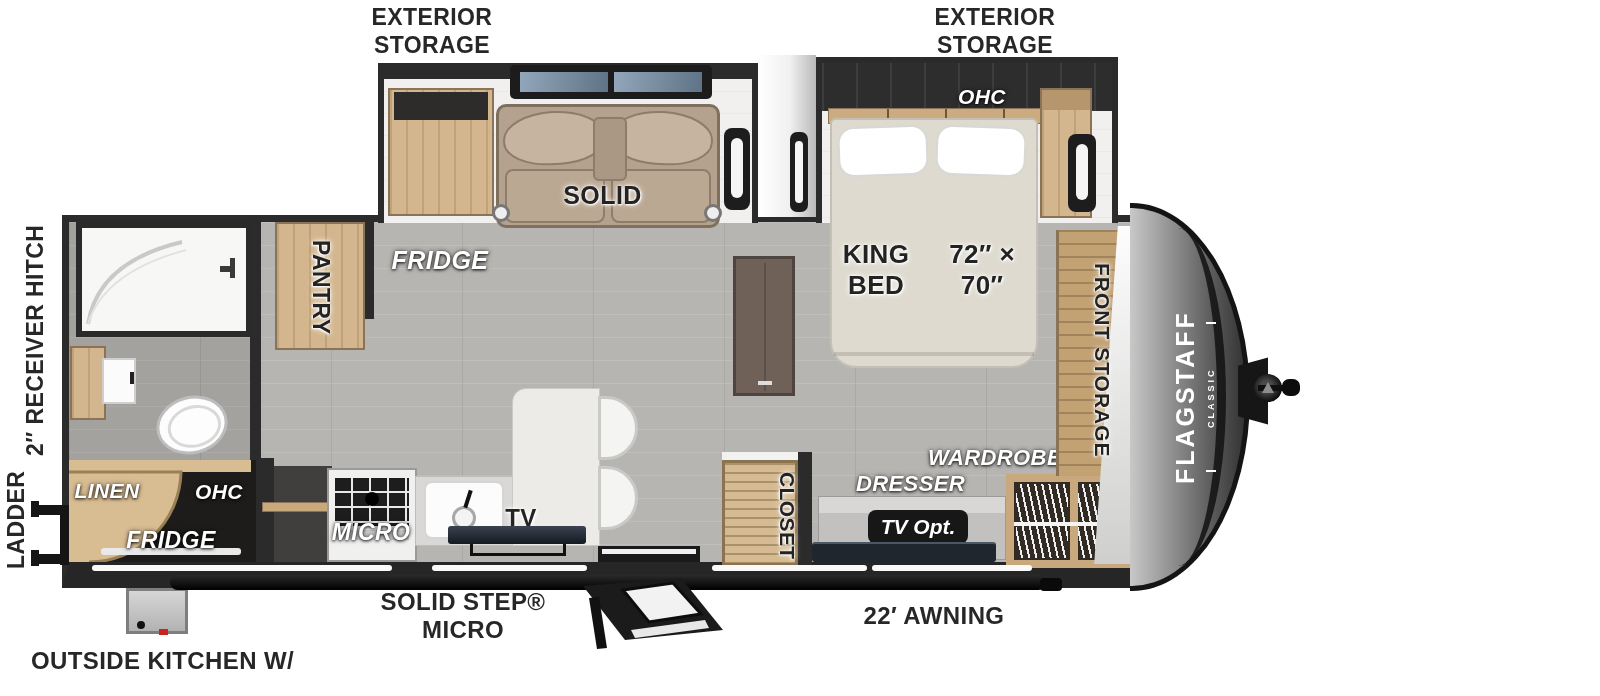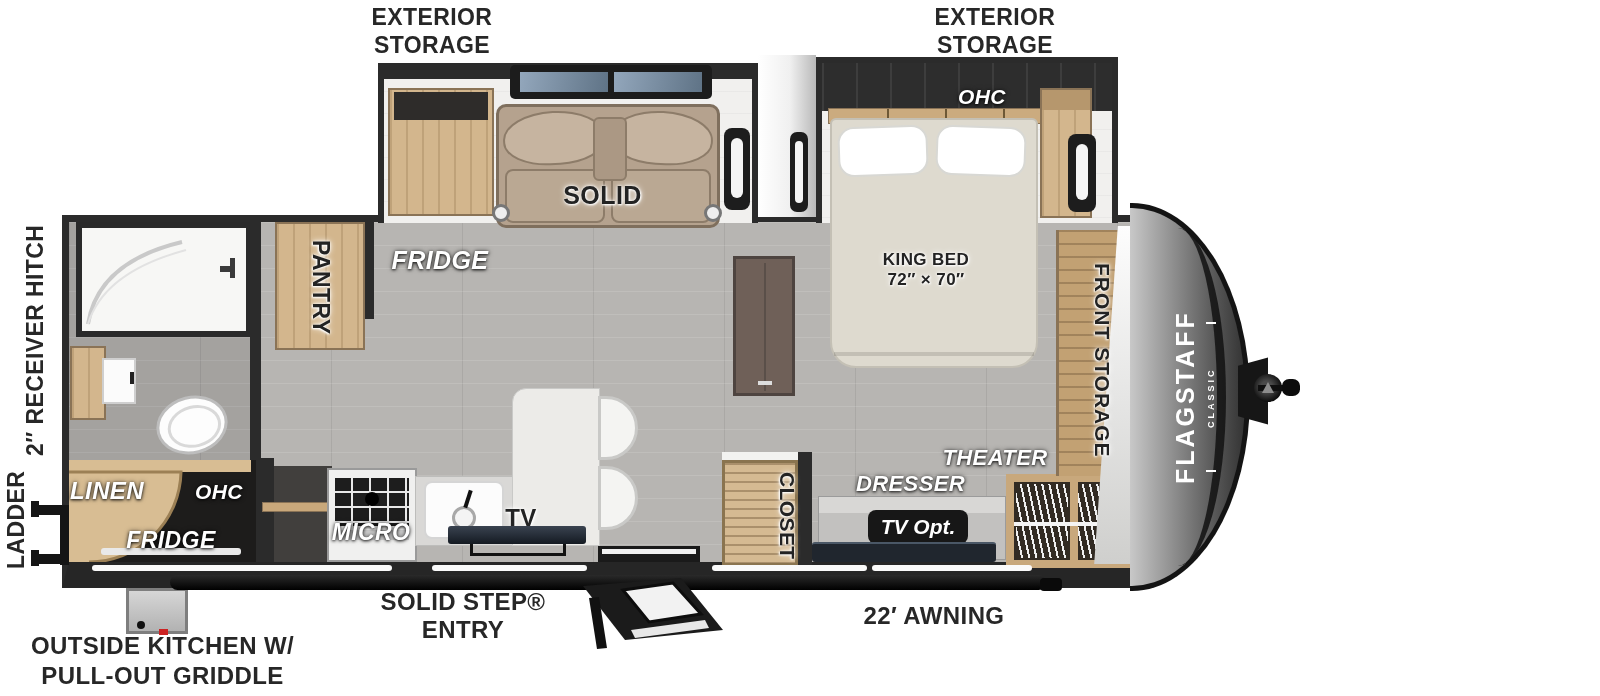--- a/index.html
+++ b/index.html
@@ -60,21 +60,21 @@
   <div class="lbl lbl-dark v-down" style="left:288px;top:228px;width:64px;height:118px;font-size:23px;">PANTRY</div>
 
   <div class="abs" style="left:69px;top:460px;width:190px;height:102px;background:#1d1c1b;">
     <svg width="190" height="102" viewBox="0 0 190 102" style="position:absolute;left:0;top:0;">
       <path d="M0 0 H182 V12 H0 Z" fill="#d8bd93"></path>
       <path d="M0 12 H112 A92 92 0 0 1 20 102 L0 102 Z" fill="#d8bd93"></path>
       <path d="M0 12 H112 A92 92 0 0 1 20 102" fill="none" stroke="#9c8055" stroke-width="3"></path>
     </svg>
     <div class="abs" style="left:32px;top:88px;width:140px;height:7px;background:#e9e9e9;border-radius:3px;"></div>
   </div>
-  <div class="lbl lbl-white" style="left:72px;top:478px;width:70px;height:26px;font-size:24px;">LINEN</div>
+  <div class="lbl lbl-white" style="left:72px;top:478px;width:70px;height:26px;font-size:21px;">LINEN</div>
   <div class="lbl lbl-white" style="left:190px;top:479px;width:58px;height:26px;font-size:21px;">OHC</div>
   <div class="lbl lbl-white" style="left:120px;top:526px;width:102px;height:30px;font-size:23px;">FRIDGE</div>
 
   <div class="abs" style="left:126px;top:588px;width:62px;height:46px;background:linear-gradient(180deg,#d6d6d6,#b2b2b2);border:3px solid #7e7e7e;box-sizing:border-box;">
     <div class="abs" style="left:8px;top:30px;width:8px;height:8px;background:#111;border-radius:50%;"></div>
     <div class="abs" style="left:30px;top:38px;width:9px;height:6px;background:#c22;"></div>
   </div>
 
   <div class="abs" style="left:60px;top:505px;width:9px;height:60px;background:#151515;"></div>
   <div class="abs" style="left:36px;top:505px;width:28px;height:10px;background:#151515;"></div>
@@ -122,21 +122,21 @@
   <div class="lbl lbl-dark v-down" style="left:772px;top:466px;width:30px;height:100px;font-size:21px;">CLOSET</div>
 
   <div class="abs" style="left:818px;top:496px;width:188px;height:64px;background:#c2c1bf;border:1px solid #9b9b9b;box-sizing:border-box;">
     <div class="abs" style="left:0;top:0;width:186px;height:16px;background:#d8d7d5;"></div>
   </div>
   <div class="abs" style="left:868px;top:510px;width:100px;height:34px;background:#171717;border-radius:8px;display:flex;align-items:center;justify-content:center;">
     <span style="color:#fff;font-style:italic;font-weight:bold;font-size:21px;">TV Opt.</span>
   </div>
   <div class="abs" style="left:812px;top:542px;width:184px;height:18px;background:#20262e;border-radius:3px;border-top:2px solid #4a5766;"></div>
   <div class="lbl lbl-white" style="left:848px;top:470px;width:125px;height:28px;font-size:22px;">DRESSER</div>
-  <div class="lbl lbl-white" style="left:915px;top:444px;width:160px;height:28px;font-size:22px;">THEATER</div>
+  <div class="lbl lbl-white" style="left:915px;top:444px;width:160px;height:28px;font-size:22px;">WARDROBE</div>
 
   <div class="abs" style="left:1006px;top:474px;width:136px;height:94px;background:#322b23;border:8px solid #c8a87c;box-sizing:border-box;">
     <div class="abs hangers" style="left:2px;top:2px;width:52px;height:74px;"></div>
     <div class="abs hangers" style="left:64px;top:2px;width:54px;height:74px;"></div>
     <div class="abs" style="left:56px;top:0;width:8px;height:78px;background:#c8a87c;"></div>
     <div class="abs" style="left:0;top:40px;width:120px;height:4px;background:#f4f4f4;"></div>
   </div>
 
   <div class="abs wood-h" style="left:1056px;top:230px;width:62px;height:246px;border-left:3px solid #8a7356;box-sizing:border-box;"></div>
   <div class="abs" style="left:1106px;top:226px;width:40px;height:338px;background:linear-gradient(180deg,#fdfdfd,#cfcfcd);transform:skewX(-4deg);"></div>
@@ -195,21 +195,21 @@
   </div>
   <div class="abs" style="left:1068px;top:134px;width:28px;height:78px;background:#1d1d1d;border-radius:8px;">
     <div class="abs" style="left:8px;top:10px;width:12px;height:56px;background:#f5f5f5;border-radius:6px;"></div>
   </div>
 
   <div class="abs" style="left:830px;top:118px;width:208px;height:250px;background:#dedacf;border:2px solid #c4c0b5;border-radius:6px 6px 26px 26px;box-sizing:border-box;">
     <div class="abs" style="left:6px;top:6px;width:90px;height:50px;background:#fff;border:2px solid #d8d8d4;border-radius:16px;transform:rotate(-2deg);box-sizing:border-box;"></div>
     <div class="abs" style="left:104px;top:6px;width:90px;height:50px;background:#fff;border:2px solid #d8d8d4;border-radius:16px;transform:rotate(2deg);box-sizing:border-box;"></div>
     <div class="abs" style="left:2px;top:232px;width:200px;height:4px;background:rgba(0,0,0,.12);"></div>
   </div>
-  <div class="lbl lbl-dark" style="left:820px;top:240px;width:212px;height:60px;font-size:17px;flex-direction:column;">
+  <div class="lbl lbl-dark" style="left:820px;top:240px;width:212px;height:60px;font-size:26px;flex-direction:row;">
     <span>KING BED</span>
     <span>72″ × 70″</span>
   </div>
 
   <div class="lbl lbl-white" style="left:390px;top:246px;width:100px;height:30px;font-size:25px;">FRIDGE</div>
 
   <div class="abs" style="left:1130px;top:203px;width:120px;height:388px;background:linear-gradient(90deg,#c8c8c8 0%,#9a9a9a 30%,#5d5d5d 70%,#333 100%);border:5px solid #141414;border-left:none;border-radius:0 118px 118px 0 / 0 194px 194px 0;box-sizing:border-box;"></div>
   <div class="abs" style="left:1178px;top:228px;width:48px;height:338px;border-right:9px solid rgba(18,18,18,.85);border-radius:0 100% 100% 0 / 0 50% 50% 0;box-sizing:border-box;"></div>
   <div class="lbl v-up" style="left:1168px;top:235px;width:36px;height:325px;font-size:25px;letter-spacing:3px;color:#fff;">FLAGSTAFF</div>
   <div class="lbl v-up" style="left:1202px;top:330px;width:18px;height:135px;font-size:9px;letter-spacing:3px;color:#fff;">CLASSIC</div>
@@ -236,18 +236,17 @@
   <div class="lbl lbl-out" style="left:885px;top:2px;width:220px;height:58px;font-size:23px;flex-direction:column;line-height:1.22;">
     <span>EXTERIOR</span>
     <span>STORAGE</span>
   </div>
 
   <div class="lbl lbl-out v-up" style="left:16px;top:200px;width:40px;height:280px;font-size:23px;">2″ RECEIVER HITCH</div>
   <div class="lbl lbl-out v-up" style="left:0px;top:450px;width:34px;height:140px;font-size:23px;">LADDER</div>
 
   <div class="lbl lbl-out" style="left:15px;top:630px;width:295px;height:62px;font-size:24px;flex-direction:column;line-height:1.25;">
     <span>OUTSIDE KITCHEN W/</span>
-    <span>PULL-OUT GRIDDLE</span>
-  </div>
-  <div class="lbl lbl-out" style="left:338px;top:600px;width:250px;height:32px;font-size:24px;">SOLID STEP® ENTRY</div>
+  </div>
+  <div class="lbl lbl-out" style="left:338px;top:600px;width:250px;height:32px;font-size:24px;">SOLID STEP® MICRO</div>
   <div class="lbl lbl-out" style="left:834px;top:600px;width:200px;height:32px;font-size:24px;">22′ AWNING</div>
 
 </div>
 
 </body></html>

